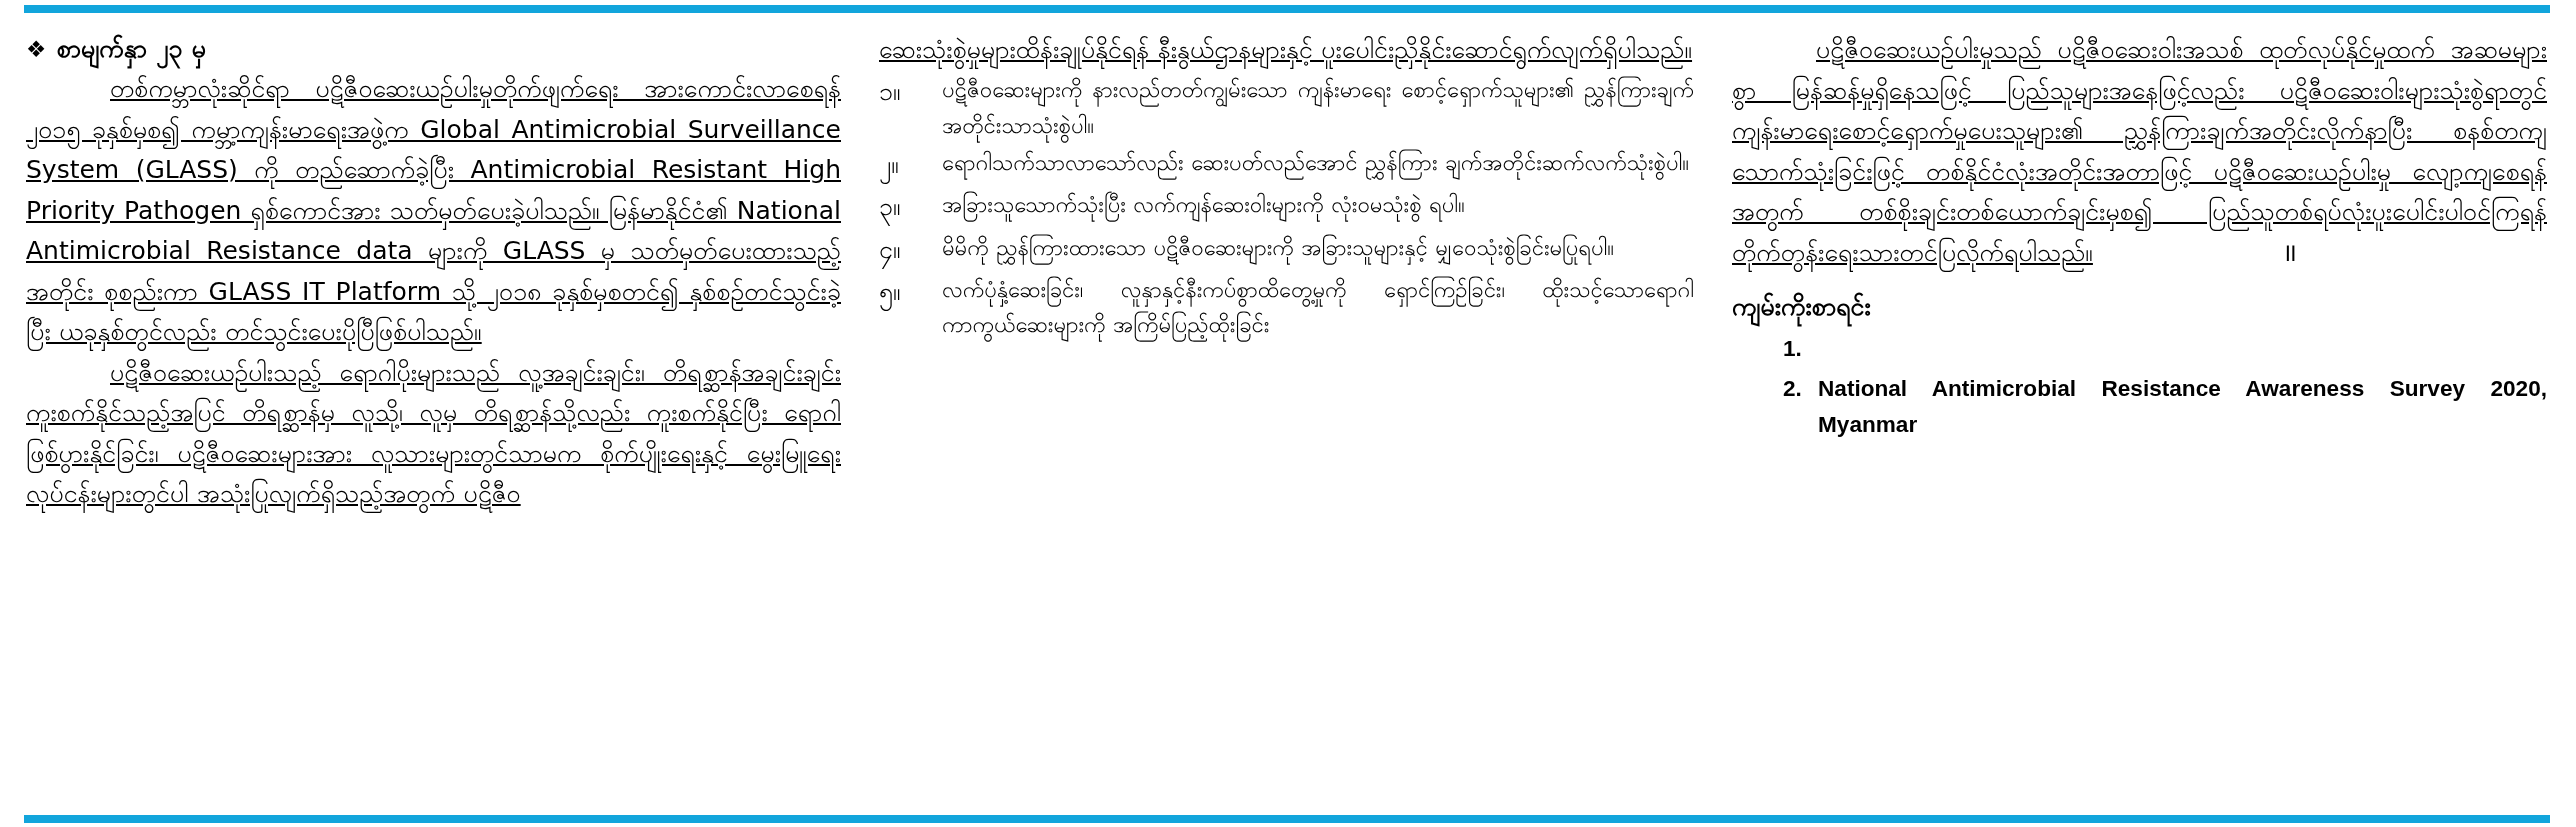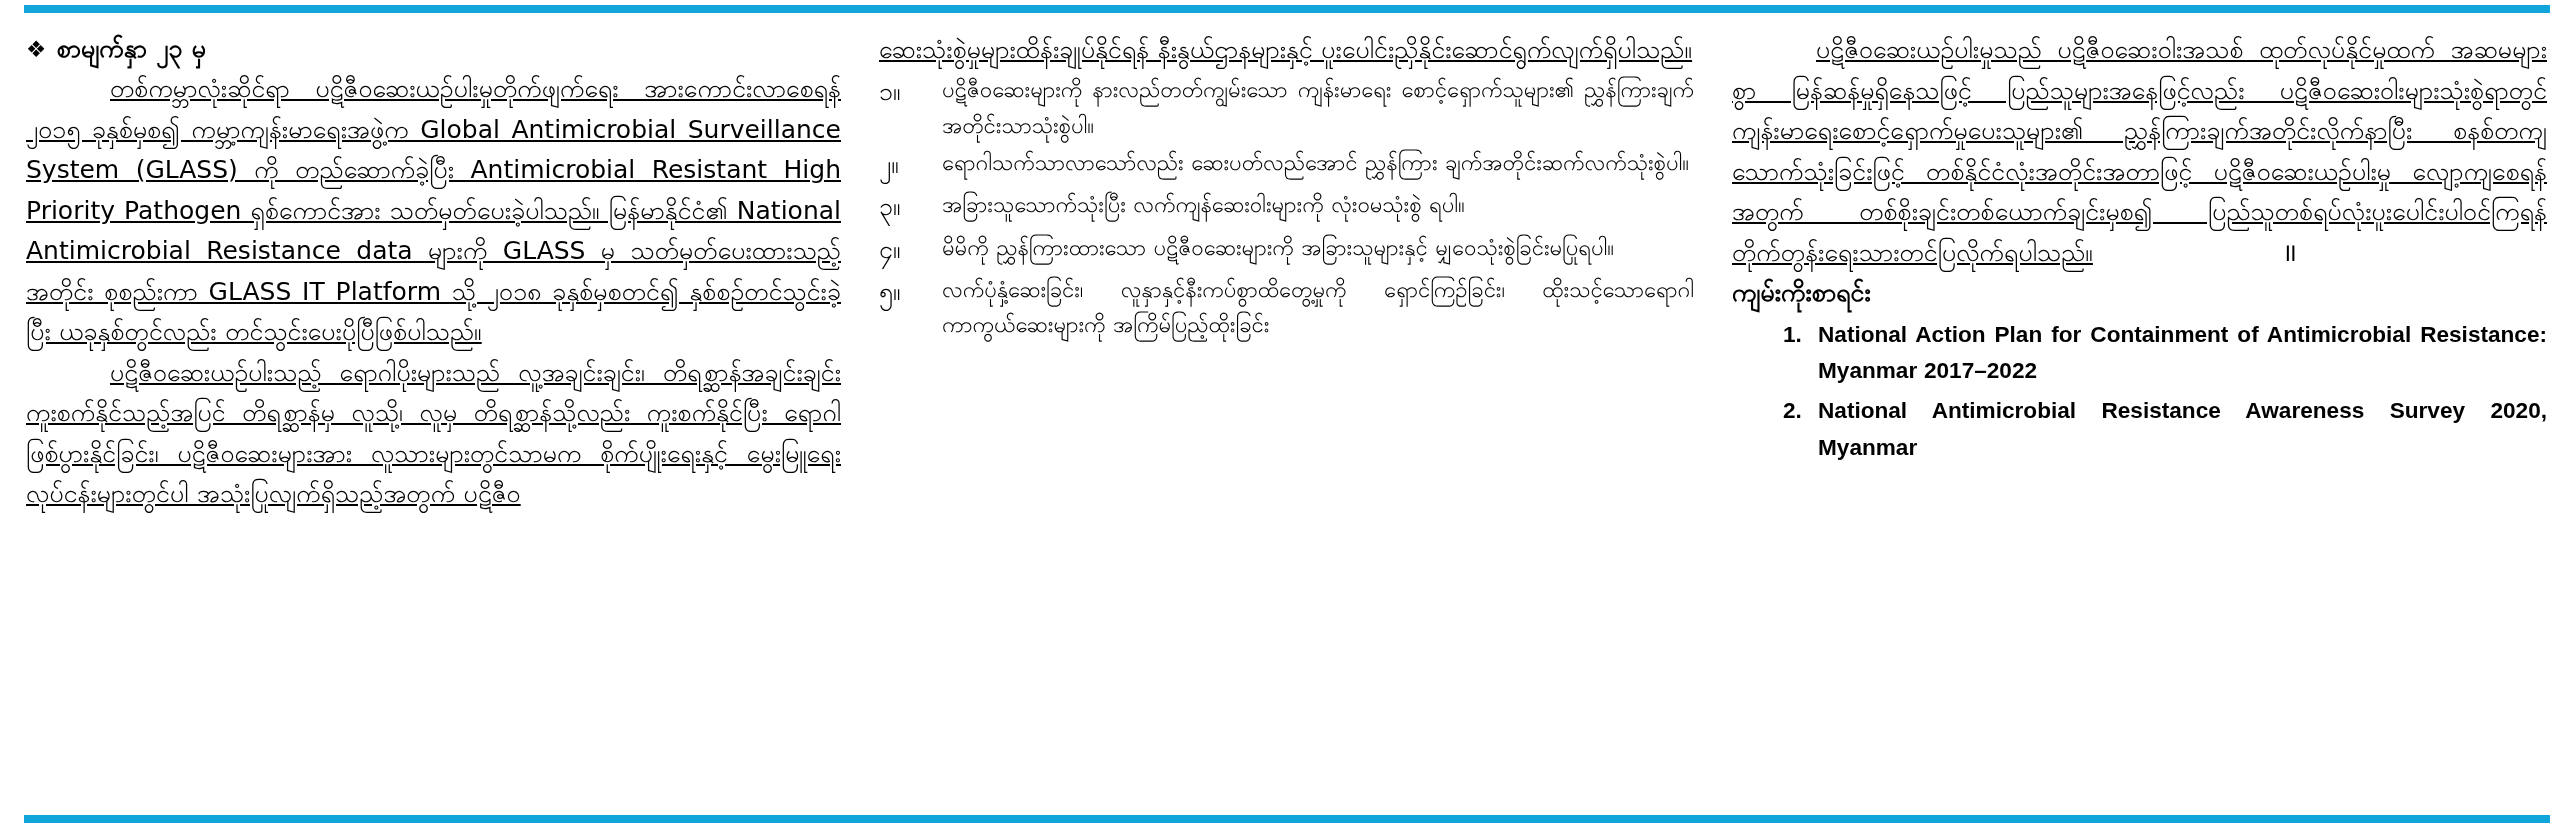--- a/index.html
+++ b/index.html
@@ -101,21 +101,21 @@
     flex: 1 1 auto;
     font-size: 22px;
     line-height: 1.62;
     text-align: justify;
   }
 
   .ref-heading {
     font-size: 25px;
     line-height: 1.6;
     font-weight: bold;
-    margin-top: 0;
+    margin-top: 14px;
   }
 
   .ref-list {
     margin: 0;
     padding: 0;
     list-style: none;
   }
   .ref-item {
     display: flex;
     align-items: flex-start;
@@ -190,21 +190,20 @@
     <div class="col my">
       <p class="para">
         <span>ပဋိဇီဝဆေးယဉ်ပါးမှုသည် ပဋိဇီဝဆေးဝါးအသစ် ထုတ်လုပ်နိုင်မှုထက် အဆမများစွာ မြန်ဆန်မှုရှိနေသဖြင့် ပြည်သူများအနေဖြင့်လည်း ပဋိဇီဝဆေးဝါးများသုံးစွဲရာတွင် ကျန်းမာရေးစောင့်ရှောက်မှုပေးသူများ၏ ညွှန်ကြားချက်အတိုင်းလိုက်နာပြီး စနစ်တကျသောက်သုံးခြင်းဖြင့် တစ်နိုင်ငံလုံးအတိုင်းအတာဖြင့် ပဋိဇီဝဆေးယဉ်ပါးမှု လျော့ကျစေရန်အတွက် တစ်စိုးချင်းတစ်ယောက်ချင်းမှစ၍ ပြည်သူတစ်ရပ်လုံးပူးပေါင်းပါဝင်ကြရန် တိုက်တွန်းရေးသားတင်ပြလိုက်ရပါသည်။</span><span class="tail-mark">॥</span>
       </p>
 
       <div class="ref-heading">ကျမ်းကိုးစာရင်း</div>
 
       <ul class="ref-list">
         <li class="ref-item">
           <span class="ref-num">1.</span>
-          <span class="ref-txt">National Action Plan for Containment of Antimicrobial Resistance: Myanmar 2017–2022</span>
         </li>
         <li class="ref-item">
           <span class="ref-num">2.</span>
           <span class="ref-txt">National Antimicrobial Resistance Awareness Survey 2020, Myanmar</span>
         </li>
       </ul>
     </div>
 
   </div>
 

